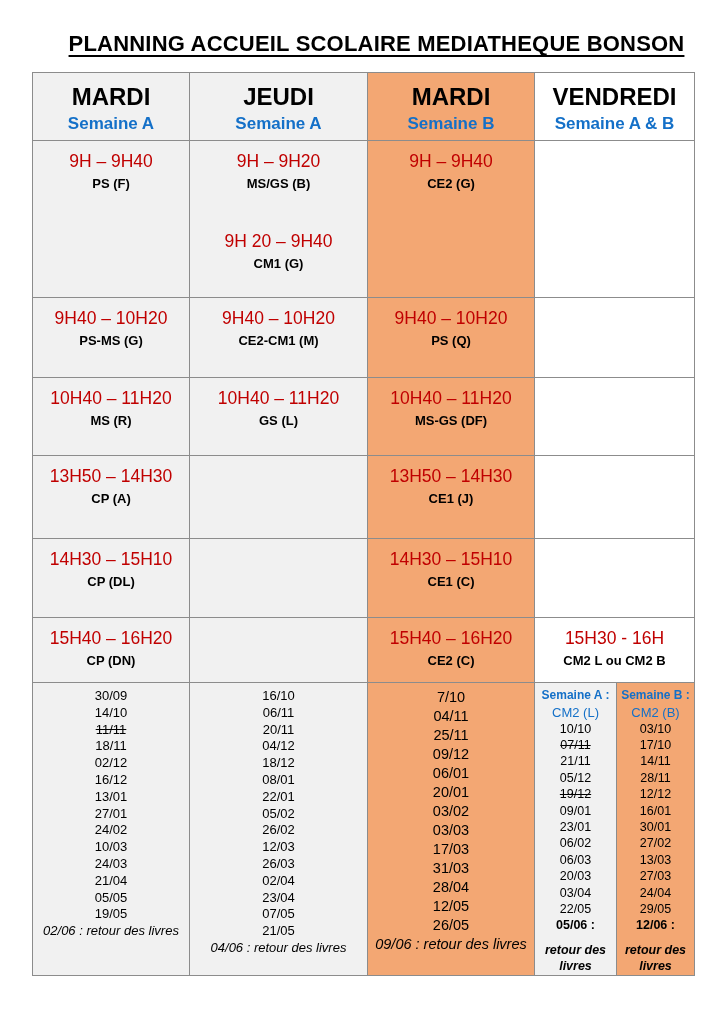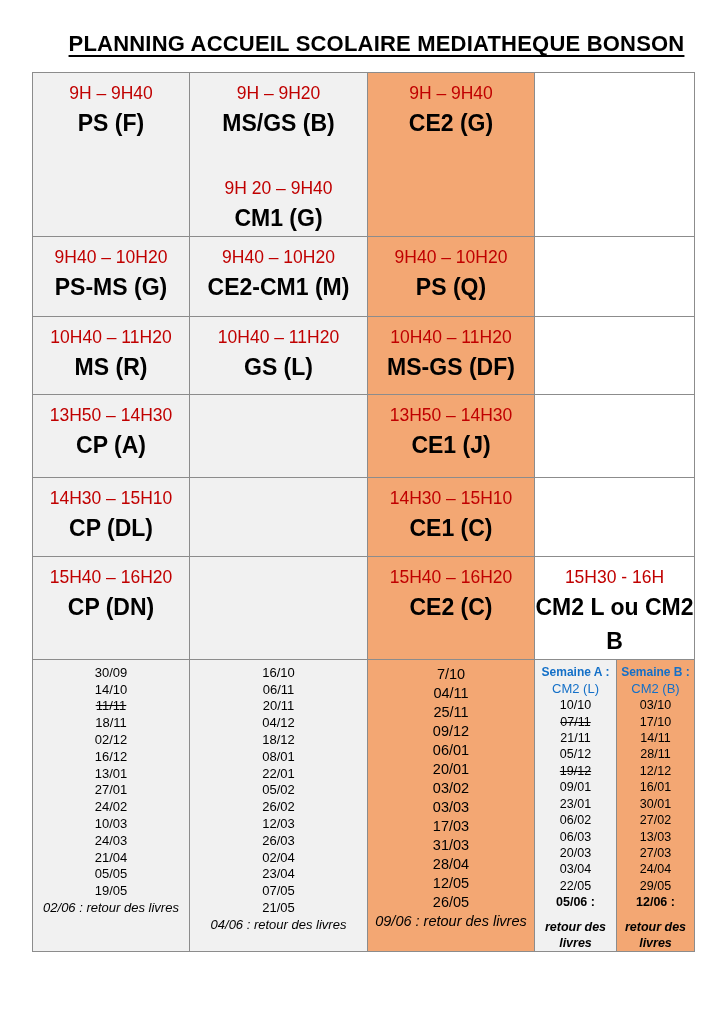--- a/index.html
+++ b/index.html
@@ -35,21 +35,21 @@
   tr.row-4 { height:79px; }
   tr.row-5 { height:65px;padding-left:39px; }
   tr.row-dates { height:288px; }
 
   .day  { font-size:24px; font-weight:bold; color:#000; padding-top:9px; line-height:1.25; }
   .week { font-size:17px; font-weight:bold; color:#1470C8; line-height:1.45; }
 
   .slot { padding-top:7px; }
   .slot + .slot { margin-top:27px; }
   .time  { color:#C00000; font-size:17.5px; line-height:1.5; }
-  .group { color:#000; font-weight:bold; font-size:23px; line-height:1.5; }
+  .group { color:#000; font-weight:bold; font-size:13px; line-height:1.5; }
 
   .dates { padding-top:5px; }
   .dl-1 .date, .dl-1 .note { font-size:13px;   line-height:16.8px; }
   .dl-2 .date, .dl-2 .note { font-size:13px;   line-height:16.8px; }
   .dl-3 .date, .dl-3 .note { font-size:14.5px; line-height:19px;  }
   .strike { text-decoration:line-through;text-align:center; }
   .note { font-style:italic; }
 
   .split { display:flex; height:100%; align-items:stretch; }
   .half  { box-sizing:border-box; padding-top:4px; }
@@ -68,20 +68,38 @@
   <h1 class="title">PLANNING ACCUEIL SCOLAIRE MEDIATHEQUE BONSON</h1>
 
   <table class="planning">
     <colgroup>
       <col style="width:157px">
       <col style="width:178px">
       <col style="width:167px">
       <col style="width:159px">
     </colgroup>
     <tbody id="planning-body">
+        <tr class="row-header">
+          <th class="bg-gray">
+            <div class="day">MARDI</div>
+            <div class="week">Semaine A</div>
+          </th>
+          <th class="bg-gray">
+            <div class="day">JEUDI</div>
+            <div class="week">Semaine A</div>
+          </th>
+          <th class="bg-orange">
+            <div class="day">MARDI</div>
+            <div class="week">Semaine B</div>
+          </th>
+          <th class="bg-white">
+            <div class="day">VENDREDI</div>
+            <div class="week">Semaine A &amp; B</div>
+          </th>
+        </tr>
         <tr class="row-0">
           <td class="bg-gray">
             <div class="slot">
               <div class="time">9H – 9H40</div>
               <div class="group">PS (F)</div>
             </div>
           </td>
           <td class="bg-gray">
             <div class="slot">
               <div class="time">9H – 9H20</div>

